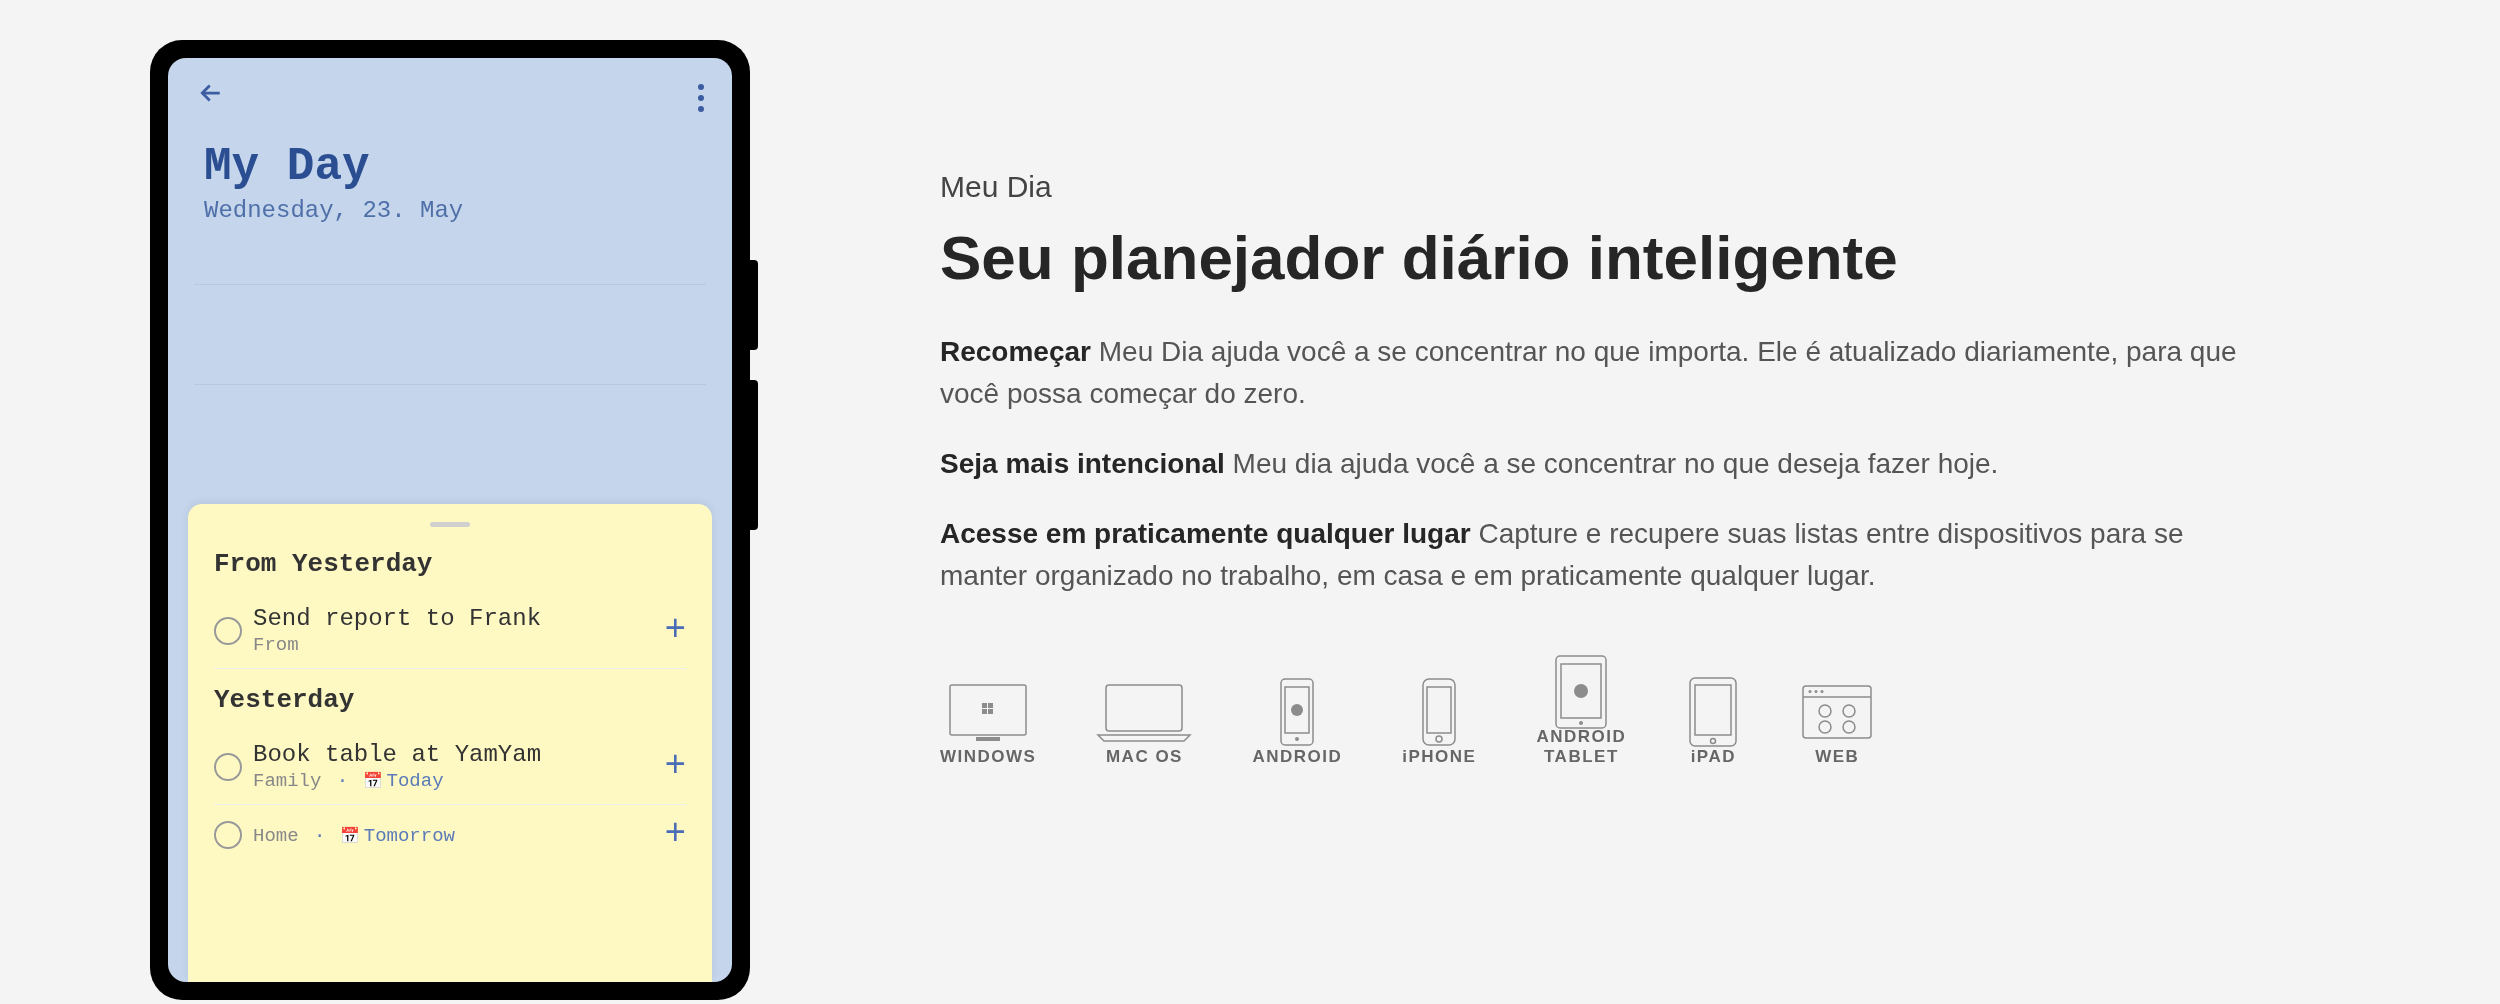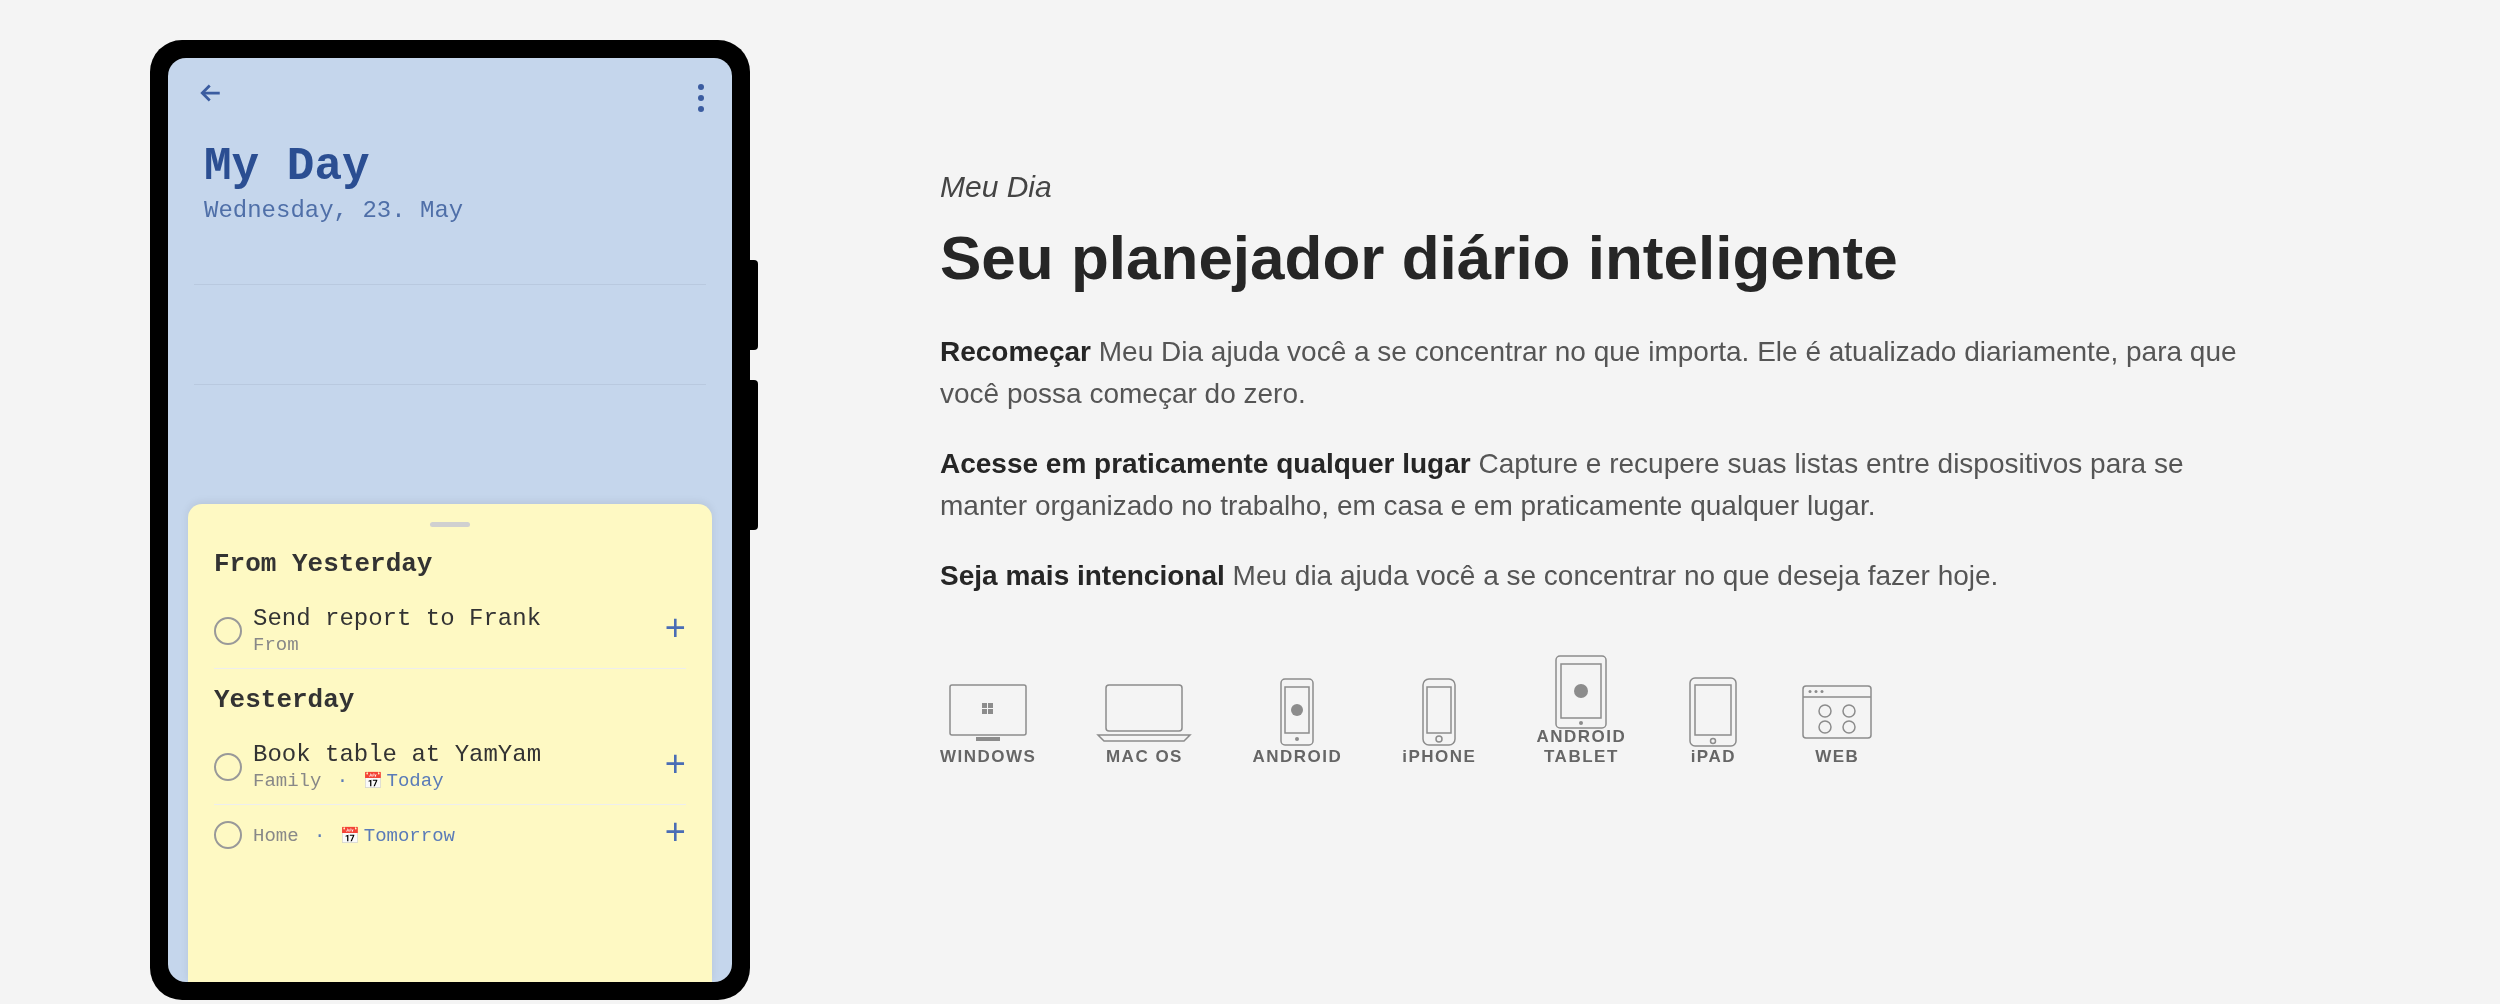--- a/index.html
+++ b/index.html
@@ -192,21 +192,20 @@
   .content {
     flex: 1;
     padding: 130px 180px 0 40px;
     color: #333;
   }
   .eyebrow {
     font-size: 30px;
     color: #444;
     font-weight: 400;
     margin-bottom: 18px;
-    font-style: italic;
   }
   .headline {
     font-size: 62px;
     font-weight: 600;
     color: #262626;
     margin-bottom: 38px;
     line-height: 1.15;
   }
   .para {
     font-size: 28px;
@@ -318,24 +317,24 @@
   </div>
 
   <div class="content">
     <div class="eyebrow">Meu Dia</div>
     <h1 class="headline">Seu planejador diário inteligente</h1>
 
     <p class="para">
       <strong>Recomeçar</strong><span> Meu Dia ajuda você a se concentrar no que importa. Ele é atualizado diariamente, para que você possa começar do zero.</span>
     </p>
     <p class="para">
-      <strong>Acesse em praticamente qualquer lugar</strong><span> Capture e recupere suas listas entre dispositivos para se manter organizado no trabalho, em casa e em praticamente qualquer lugar.</span>
+      <strong>Seja mais intencional</strong><span> Meu dia ajuda você a se concentrar no que deseja fazer hoje.</span>
     </p>
     <p class="para">
-      <strong>Seja mais intencional</strong><span> Meu dia ajuda você a se concentrar no que deseja fazer hoje.</span>
+      <strong>Acesse em praticamente qualquer lugar</strong><span> Capture e recupere suas listas entre dispositivos para se manter organizado no trabalho, em casa e em praticamente qualquer lugar.</span>
     </p>
 
     <div class="platforms">
 
       <div class="platform">
         <div class="platform-icon">
           <svg width="84" height="62" viewBox="0 0 84 62" fill="none" stroke="#8c8c8c" stroke-width="1.5">
             <rect x="4" y="4" width="76" height="50" rx="2"></rect>
             <rect x="30" y="56" width="24" height="4" stroke="none" fill="#8c8c8c"></rect>
             <g transform="translate(36,22)" fill="#8c8c8c" stroke="none">

